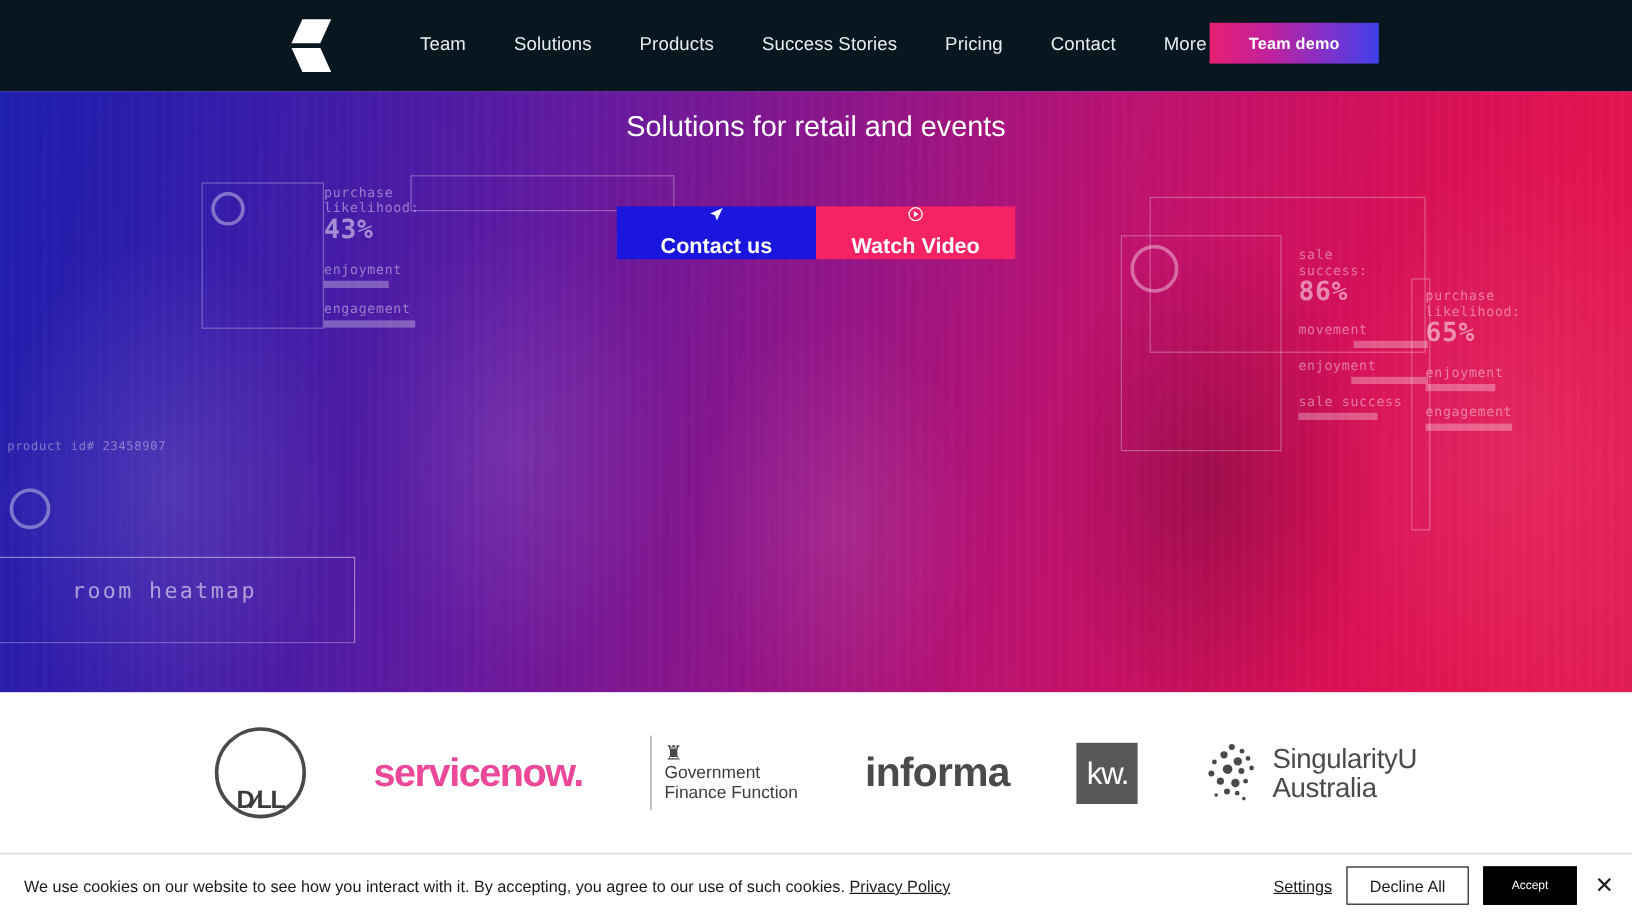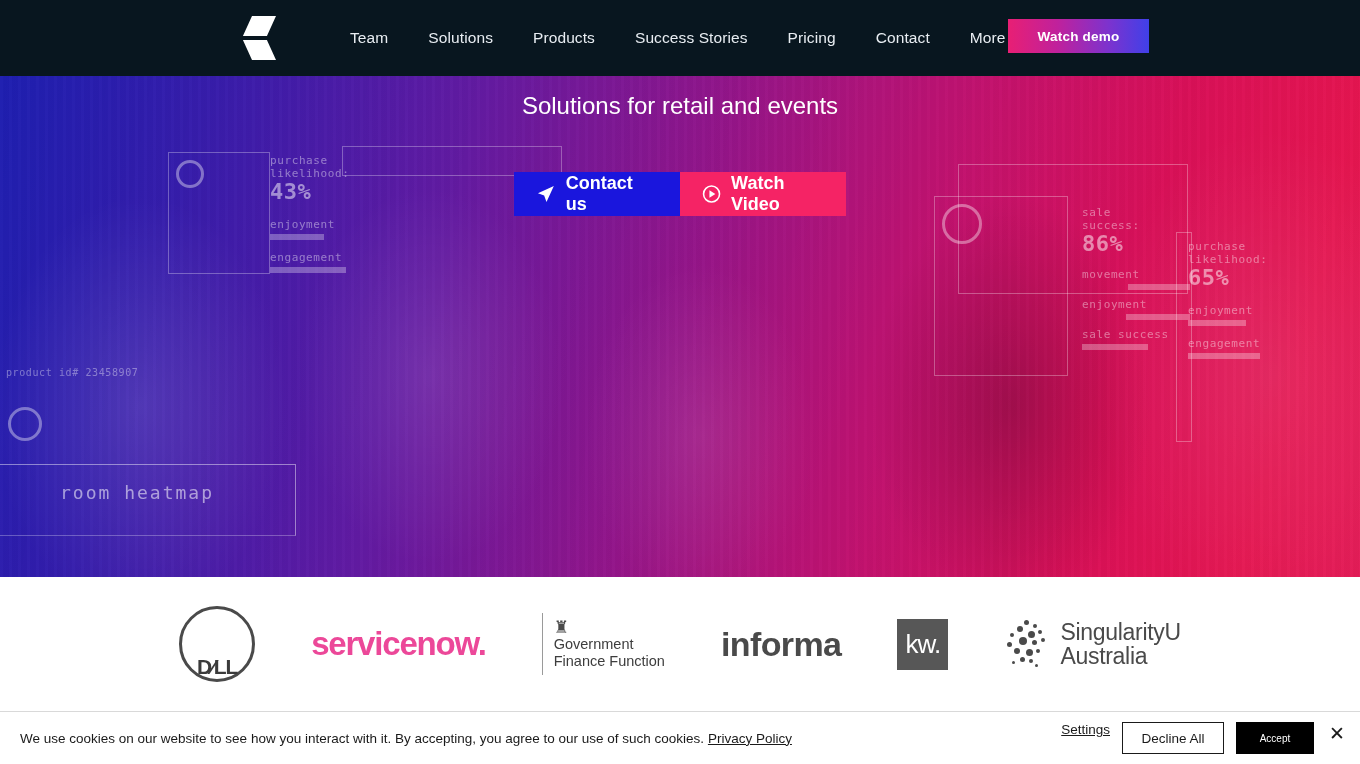--- a/index.html
+++ b/index.html
@@ -145,20 +145,21 @@
     display: flex; align-items: center;
   }
   .btn {
     height: 44px;
     display: flex; align-items: center;
     color: #ffffff;
     font-size: 18px; font-weight: bold;
     cursor: pointer;
     padding: 0 22px;
     gap: 10px;
+    flex-direction: column;
   }
   .btn-contact { background: #1a16dd; width: 166px; justify-content: center; }
   .btn-watch  { background: #f52365; width: 166px; justify-content: center; }
 
   
   .logos {
     position: absolute; top: 577px; left: 0;
     width: 1360px; height: 134px;
     background: #ffffff;
     display: flex; align-items: center; justify-content: center;
@@ -201,21 +202,21 @@
     display: flex; align-items: center;
     z-index: 60;
   }
   .cookie-text {
     position: absolute; left: 20px;
     font-size: 13.5px; color: #1a1a1a;
   }
   .cookie-link { color: #1a1a1a; text-decoration: underline; cursor: pointer; }
   .cookie-actions {
     position: absolute; right: 12px;
-    display: flex; align-items: flex-start; gap: 12px;
+    display: flex; align-items: center; gap: 12px;
   }
   .c-settings { font-size: 13.5px; color: #1a1a1a; text-decoration: underline; cursor: pointer; }
   .c-decline {
     width: 102px; height: 32px; background: #ffffff; border: 1px solid #1a1a1a;
     color: #1a1a1a; font-size: 13.5px;
     display: flex; align-items: center; justify-content: center; cursor: pointer;
   }
   .c-accept {
     width: 78px; height: 32px; background: #000000; border: 1px solid #000;
     color: #ffffff; font-size: 10px;
@@ -243,21 +244,21 @@
     <div class="nav">
       <div class="nav-item">Team</div>
       <div class="nav-item">Solutions</div>
       <div class="nav-item">Products</div>
       <div class="nav-item">Success Stories</div>
       <div class="nav-item">Pricing</div>
       <div class="nav-item">Contact</div>
       <div class="nav-item">More</div>
     </div>
 
-    <div class="live-demo">Watch demo</div>
+    <div class="live-demo">Team demo</div>
   </div>
 
   <div class="hero">
     <div class="hero-photo"></div>
     <div class="hero-vstripes"></div>
     <div class="hero-tint"></div>
 
     <div class="hud" style="left:168px; top:76px;">
       <div class="hud-frame" style="left:0; top:0; width:102px; height:122px;"></div>
       <div class="hud-ring" style="left:8px; top:8px; width:28px; height:28px;"></div>

